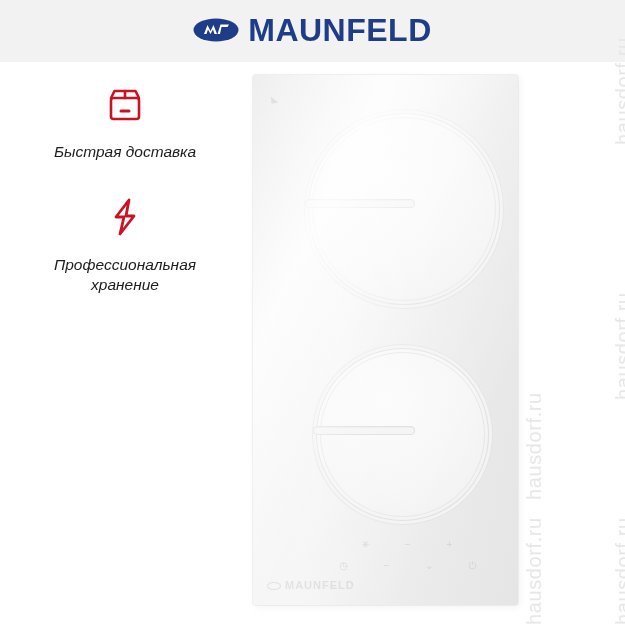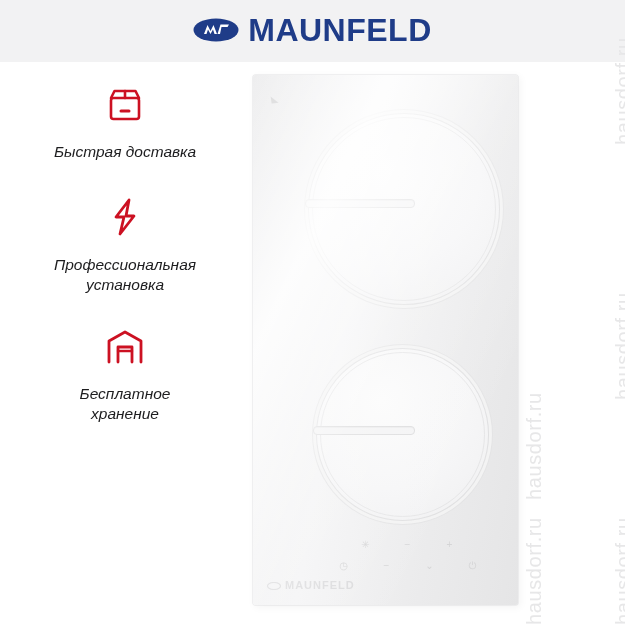--- a/index.html
+++ b/index.html
@@ -258,36 +258,25 @@
 
   <div class="f-gap-1"></div>
 
   <div class="feature">
     <div class="feature-icon">
       <svg width="36" height="44" viewBox="0 0 36 44" fill="none" stroke="#cc1122" stroke-width="2.8" stroke-linejoin="round" stroke-linecap="round">
         <path d="M22 4 L9 21 L17 21 L13 38 L27 20 L19 20 Z"></path>
       </svg>
     </div>
     <div class="feature-label">Профессиональная
-установка</div>
-  </div>
-
-  <div class="f-gap-2"></div>
-
-  <div class="feature">
-    <div class="feature-icon">
-      <svg width="44" height="40" viewBox="0 0 44 40" fill="none" stroke="#cc1122" stroke-width="2.8" stroke-linejoin="round" stroke-linecap="round">
-        <path d="M6 35 L6 14 L22 5 L38 14 L38 35"></path>
-        <path d="M15 35 L15 20 L29 20 L29 35"></path>
-        <path d="M15 24 L29 24" stroke-width="2.4"></path>
-      </svg>
-    </div>
-    <div class="feature-label">Бесплатное
 хранение</div>
   </div>
+
+  <div class="f-gap-2"></div>
+
 
   <div class="f-gap-3"></div>
 
 
 </div>
 
 <div class="product-stage">
   <div class="cooktop">
 
     <div class="corner-mark">◣</div>

